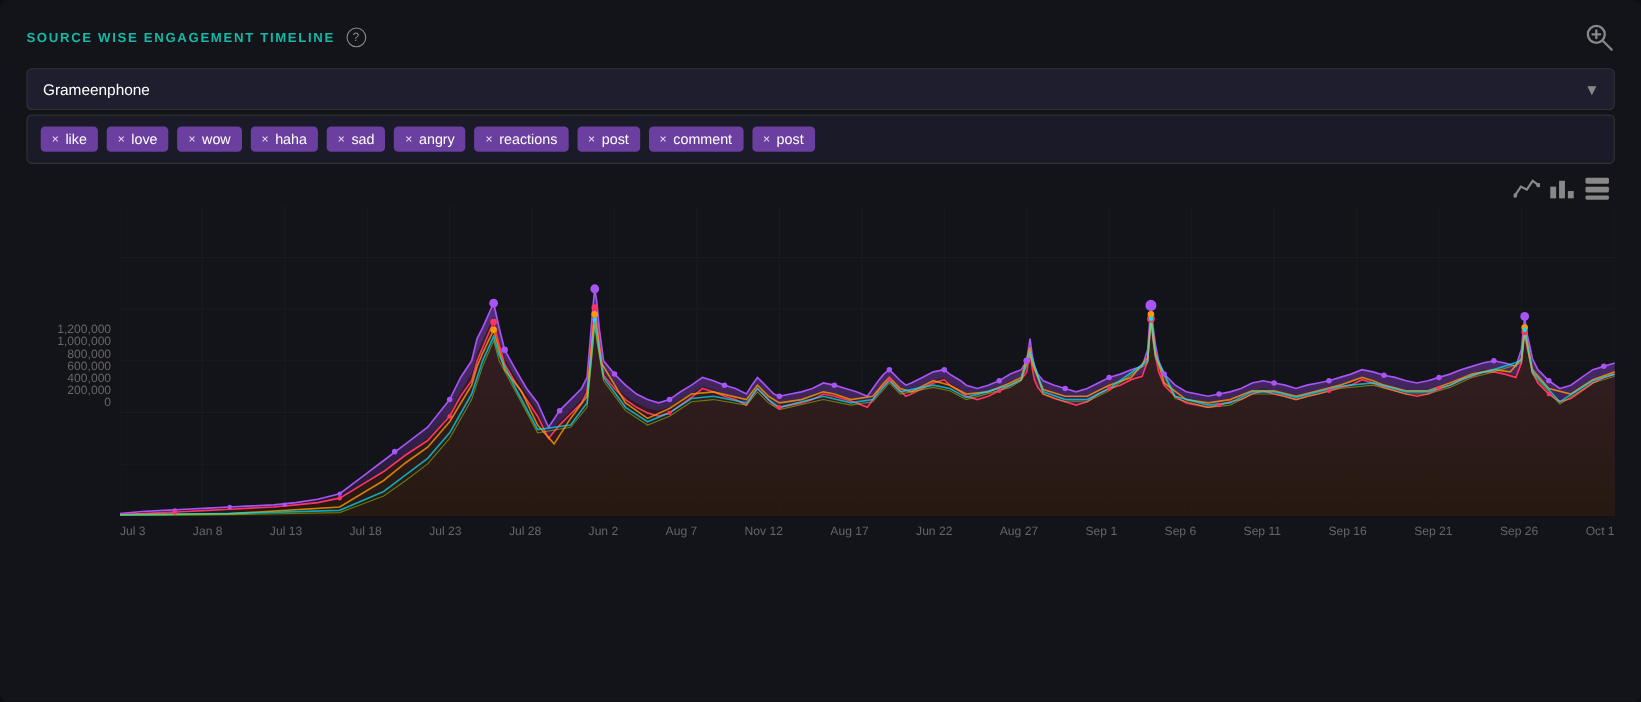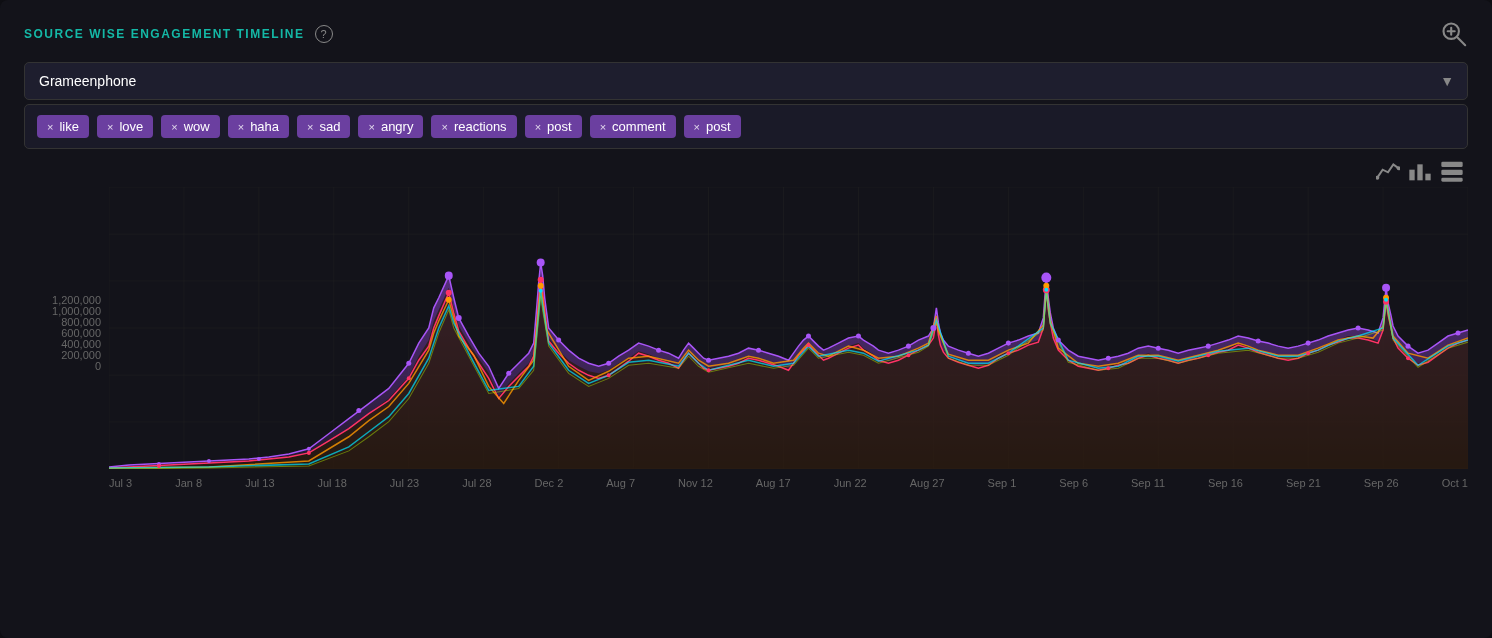--- a/index.html
+++ b/index.html
@@ -418,21 +418,21 @@
       </svg>
     </div>
 
     <div class="x-axis">
       <span class="x-label">Jul 3</span>
       <span class="x-label">Jan 8</span>
       <span class="x-label">Jul 13</span>
       <span class="x-label">Jul 18</span>
       <span class="x-label">Jul 23</span>
       <span class="x-label">Jul 28</span>
-      <span class="x-label">Dec 2</span>
+      <span class="x-label">Jun 2</span>
       <span class="x-label">Aug 7</span>
       <span class="x-label">Nov 12</span>
       <span class="x-label">Aug 17</span>
       <span class="x-label">Jun 22</span>
       <span class="x-label">Aug 27</span>
       <span class="x-label">Sep 1</span>
       <span class="x-label">Sep 6</span>
       <span class="x-label">Sep 11</span>
       <span class="x-label">Sep 16</span>
       <span class="x-label">Sep 21</span>

